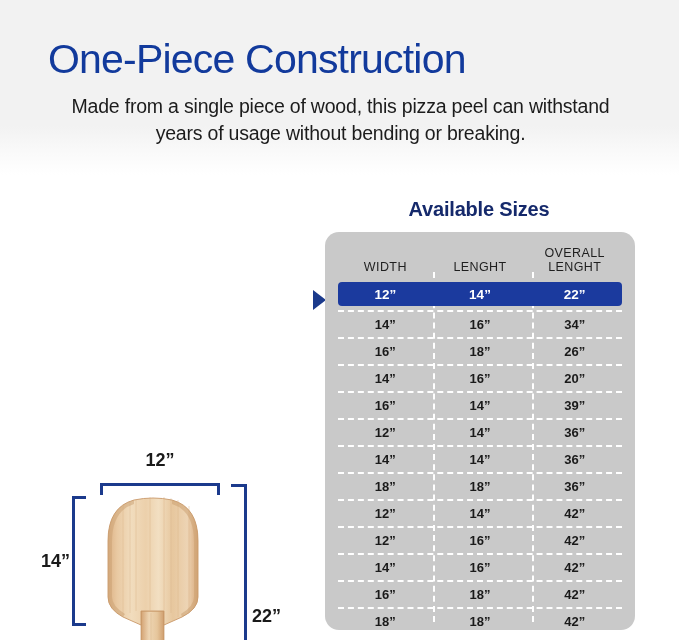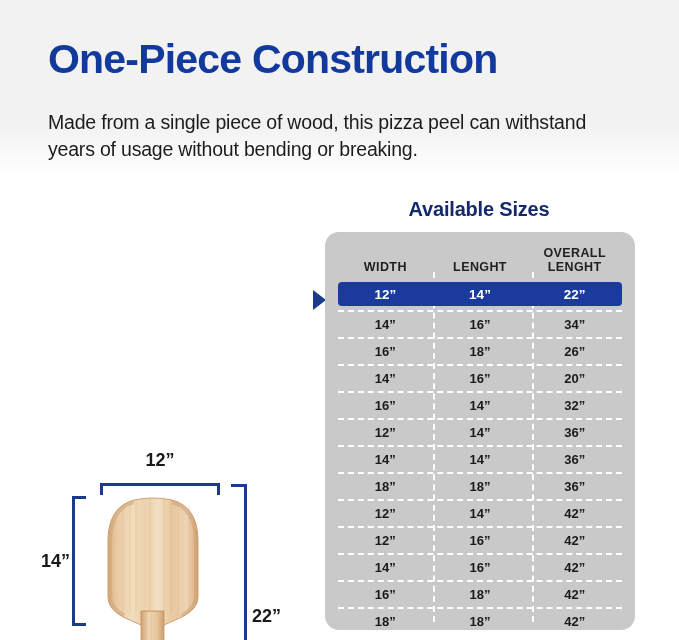--- a/index.html
+++ b/index.html
@@ -13,26 +13,26 @@
 
   
   #top-band{
     position:absolute; left:0; top:0; width:679px; height:175px;
     background:linear-gradient(180deg,#f2f2f2 0%,#f2f2f2 72%,#fafafa 88%,#ffffff 100%);
   }
 
   
   #header{ position:absolute; left:0; top:0; width:679px; padding:38px 46px 0 48px; }
   #headline{
-    color:#123a9c; font-size:41px; font-weight:bold; letter-spacing:-0.8px;
+    color:#123a9c; font-size:41px; font-weight:normal; letter-spacing:-0.8px;
     line-height:1.05; white-space:nowrap;
   }
   #subline{
-    margin-top:28px; color:#1c1c1c; font-size:19.5px; line-height:1.38;
-    letter-spacing:-0.2px; max-width:586px;
+    margin-top:12px; color:#1c1c1c; font-size:19.5px; line-height:1.38;
+    letter-spacing:-0.2px; max-width:586px;text-align:center;
   }
 
   
   #diagram{ position:absolute; left:0; top:178px; width:320px; height:462px; }
 
   
   .brk{ position:absolute; border-color:#1b3a8c; border-style:solid; }
   
   #brk-width{
     left:100px; top:305px; width:120px; height:12px;
@@ -69,21 +69,21 @@
   }
   #table-panel{
     position:absolute; left:325px; top:232px; width:310px; height:398px;
     background:#c9c9c9; border-radius:14px;
   }
   #table-inner{ position:absolute; left:0; top:0; width:310px; height:398px; padding:0 13px; }
 
   .thead{ display:flex; height:46px; align-items:flex-end; padding-bottom:4px; }
   .thead .cell{
     flex:1 1 0; text-align:center; color:#1f1f1f;
-    font-size:12.5px; font-weight:bold; letter-spacing:.4px; line-height:1.12;
+    font-size:12.5px; font-weight:normal; letter-spacing:.4px; line-height:1.12;
   }
   .thead .cell.ovr{ font-size:12.5px; }
 
   .vdiv{
     position:absolute; top:40px; width:0; height:350px;
     border-left:2px dashed #ffffff;
   }
   #vdiv1{ left:108px; }
   #vdiv2{ left:207px; }
 
@@ -227,21 +227,21 @@
         <div class="cell">26”</div>
       </div>
       <div class="row">
         <div class="cell">14”</div>
         <div class="cell">16”</div>
         <div class="cell">20”</div>
       </div>
       <div class="row">
         <div class="cell">16”</div>
         <div class="cell">14”</div>
-        <div class="cell">32”</div>
+        <div class="cell">39”</div>
       </div>
       <div class="row">
         <div class="cell">12”</div>
         <div class="cell">14”</div>
         <div class="cell">36”</div>
       </div>
       <div class="row">
         <div class="cell">14”</div>
         <div class="cell">14”</div>
         <div class="cell">36”</div>

